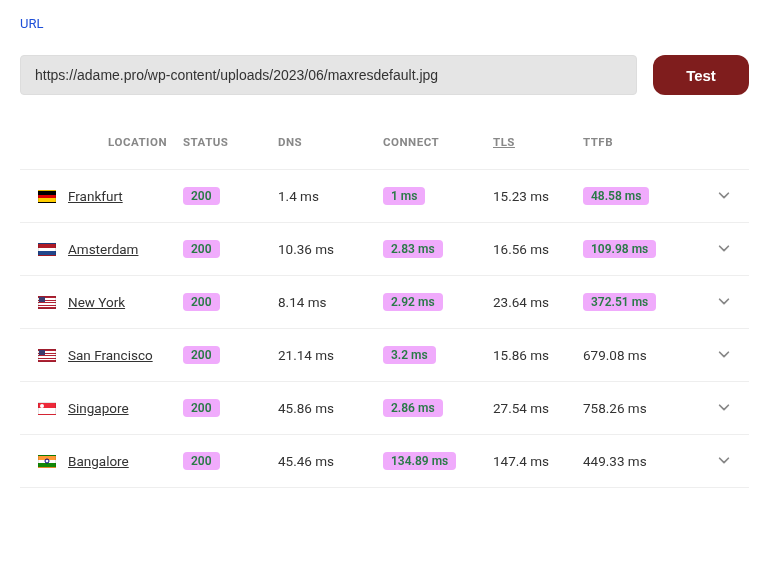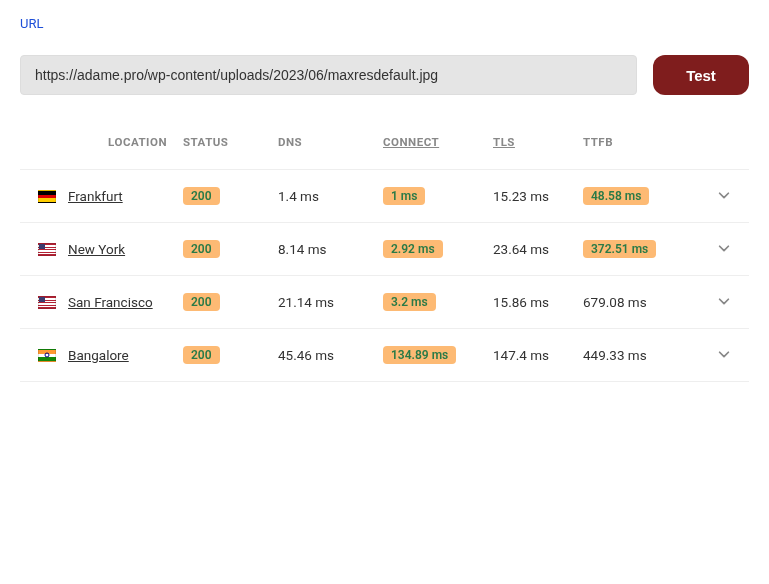--- a/index.html
+++ b/index.html
@@ -151,36 +151,36 @@
       left: 50%; top: 50%;
       width: 3px; height: 3px;
       border: 0.5px solid #000080;
       border-radius: 50%;
       transform: translate(-50%,-50%);
     }
     .badge {
       display: inline-block;
       padding: 2px 8px;
       border-radius: 4px;
-      background: #fdba74;
+      background: #f0abfc;
       color: #2a7a47;
       font-size: 12px;
       font-weight: 600;
     }
     .chevron {
       color: #888;
       cursor: pointer;
       text-align: right;
       padding-right: 18px;
     }
     .chevron svg { width: 14px; height: 14px; }
     .col-loc { width: 155px; text-align: right; }
     .col-status { width: 95px; }
     .col-dns { width: 105px; }
-    .col-connect { width: 110px; text-decoration: underline; }
+    .col-connect { width: 110px; }
     .col-tls { width: 90px; text-decoration: underline; }
     .col-ttfb { width: 130px; }
     .col-chev { width: auto; }
   </style>
 </head>
 <body>
 
 <div class="url-label">URL</div>
 <div class="url-row">
   <input class="url-input" type="text" value="https://adame.pro/wp-content/uploads/2023/06/maxresdefault.jpg" style="">
@@ -212,20 +212,36 @@
         <td><span class="badge">1 ms</span></td>
         <td>15.23 ms</td>
         <td><span class="badge">48.58 ms</span></td>
         <td class="chevron"><span><svg viewBox="0 0 16 16" fill="none" stroke="currentColor" stroke-width="2" stroke-linecap="round" stroke-linejoin="round">
               <polyline points="3,6 8,11 13,6"></polyline>
             </svg></span></td>
       </tr>
       <tr>
         <td>
           <div class="loc-cell">
+            <span class="flag flag-nl"></span>
+            <span>Amsterdam</span>
+          </div>
+        </td>
+        <td><span class="badge">200</span></td>
+        <td>10.36 ms</td>
+        <td><span class="badge">2.83 ms</span></td>
+        <td>16.56 ms</td>
+        <td><span class="badge">109.98 ms</span></td>
+        <td class="chevron"><span><svg viewBox="0 0 16 16" fill="none" stroke="currentColor" stroke-width="2" stroke-linecap="round" stroke-linejoin="round">
+              <polyline points="3,6 8,11 13,6"></polyline>
+            </svg></span></td>
+      </tr>
+      <tr>
+        <td>
+          <div class="loc-cell">
             <span class="flag flag-us"></span>
             <span>New York</span>
           </div>
         </td>
         <td><span class="badge">200</span></td>
         <td>8.14 ms</td>
         <td><span class="badge">2.92 ms</span></td>
         <td>23.64 ms</td>
         <td><span class="badge">372.51 ms</span></td>
         <td class="chevron"><span><svg viewBox="0 0 16 16" fill="none" stroke="currentColor" stroke-width="2" stroke-linecap="round" stroke-linejoin="round">
@@ -244,20 +260,36 @@
         <td><span class="badge">3.2 ms</span></td>
         <td>15.86 ms</td>
         <td><span>679.08 ms</span></td>
         <td class="chevron"><span><svg viewBox="0 0 16 16" fill="none" stroke="currentColor" stroke-width="2" stroke-linecap="round" stroke-linejoin="round">
               <polyline points="3,6 8,11 13,6"></polyline>
             </svg></span></td>
       </tr>
       <tr>
         <td>
           <div class="loc-cell">
+            <span class="flag flag-sg"></span>
+            <span>Singapore</span>
+          </div>
+        </td>
+        <td><span class="badge">200</span></td>
+        <td>45.86 ms</td>
+        <td><span class="badge">2.86 ms</span></td>
+        <td>27.54 ms</td>
+        <td><span>758.26 ms</span></td>
+        <td class="chevron"><span><svg viewBox="0 0 16 16" fill="none" stroke="currentColor" stroke-width="2" stroke-linecap="round" stroke-linejoin="round">
+              <polyline points="3,6 8,11 13,6"></polyline>
+            </svg></span></td>
+      </tr>
+      <tr>
+        <td>
+          <div class="loc-cell">
             <span class="flag flag-in"></span>
             <span>Bangalore</span>
           </div>
         </td>
         <td><span class="badge">200</span></td>
         <td>45.46 ms</td>
         <td><span class="badge">134.89 ms</span></td>
         <td>147.4 ms</td>
         <td><span>449.33 ms</span></td>
         <td class="chevron"><span><svg viewBox="0 0 16 16" fill="none" stroke="currentColor" stroke-width="2" stroke-linecap="round" stroke-linejoin="round">

